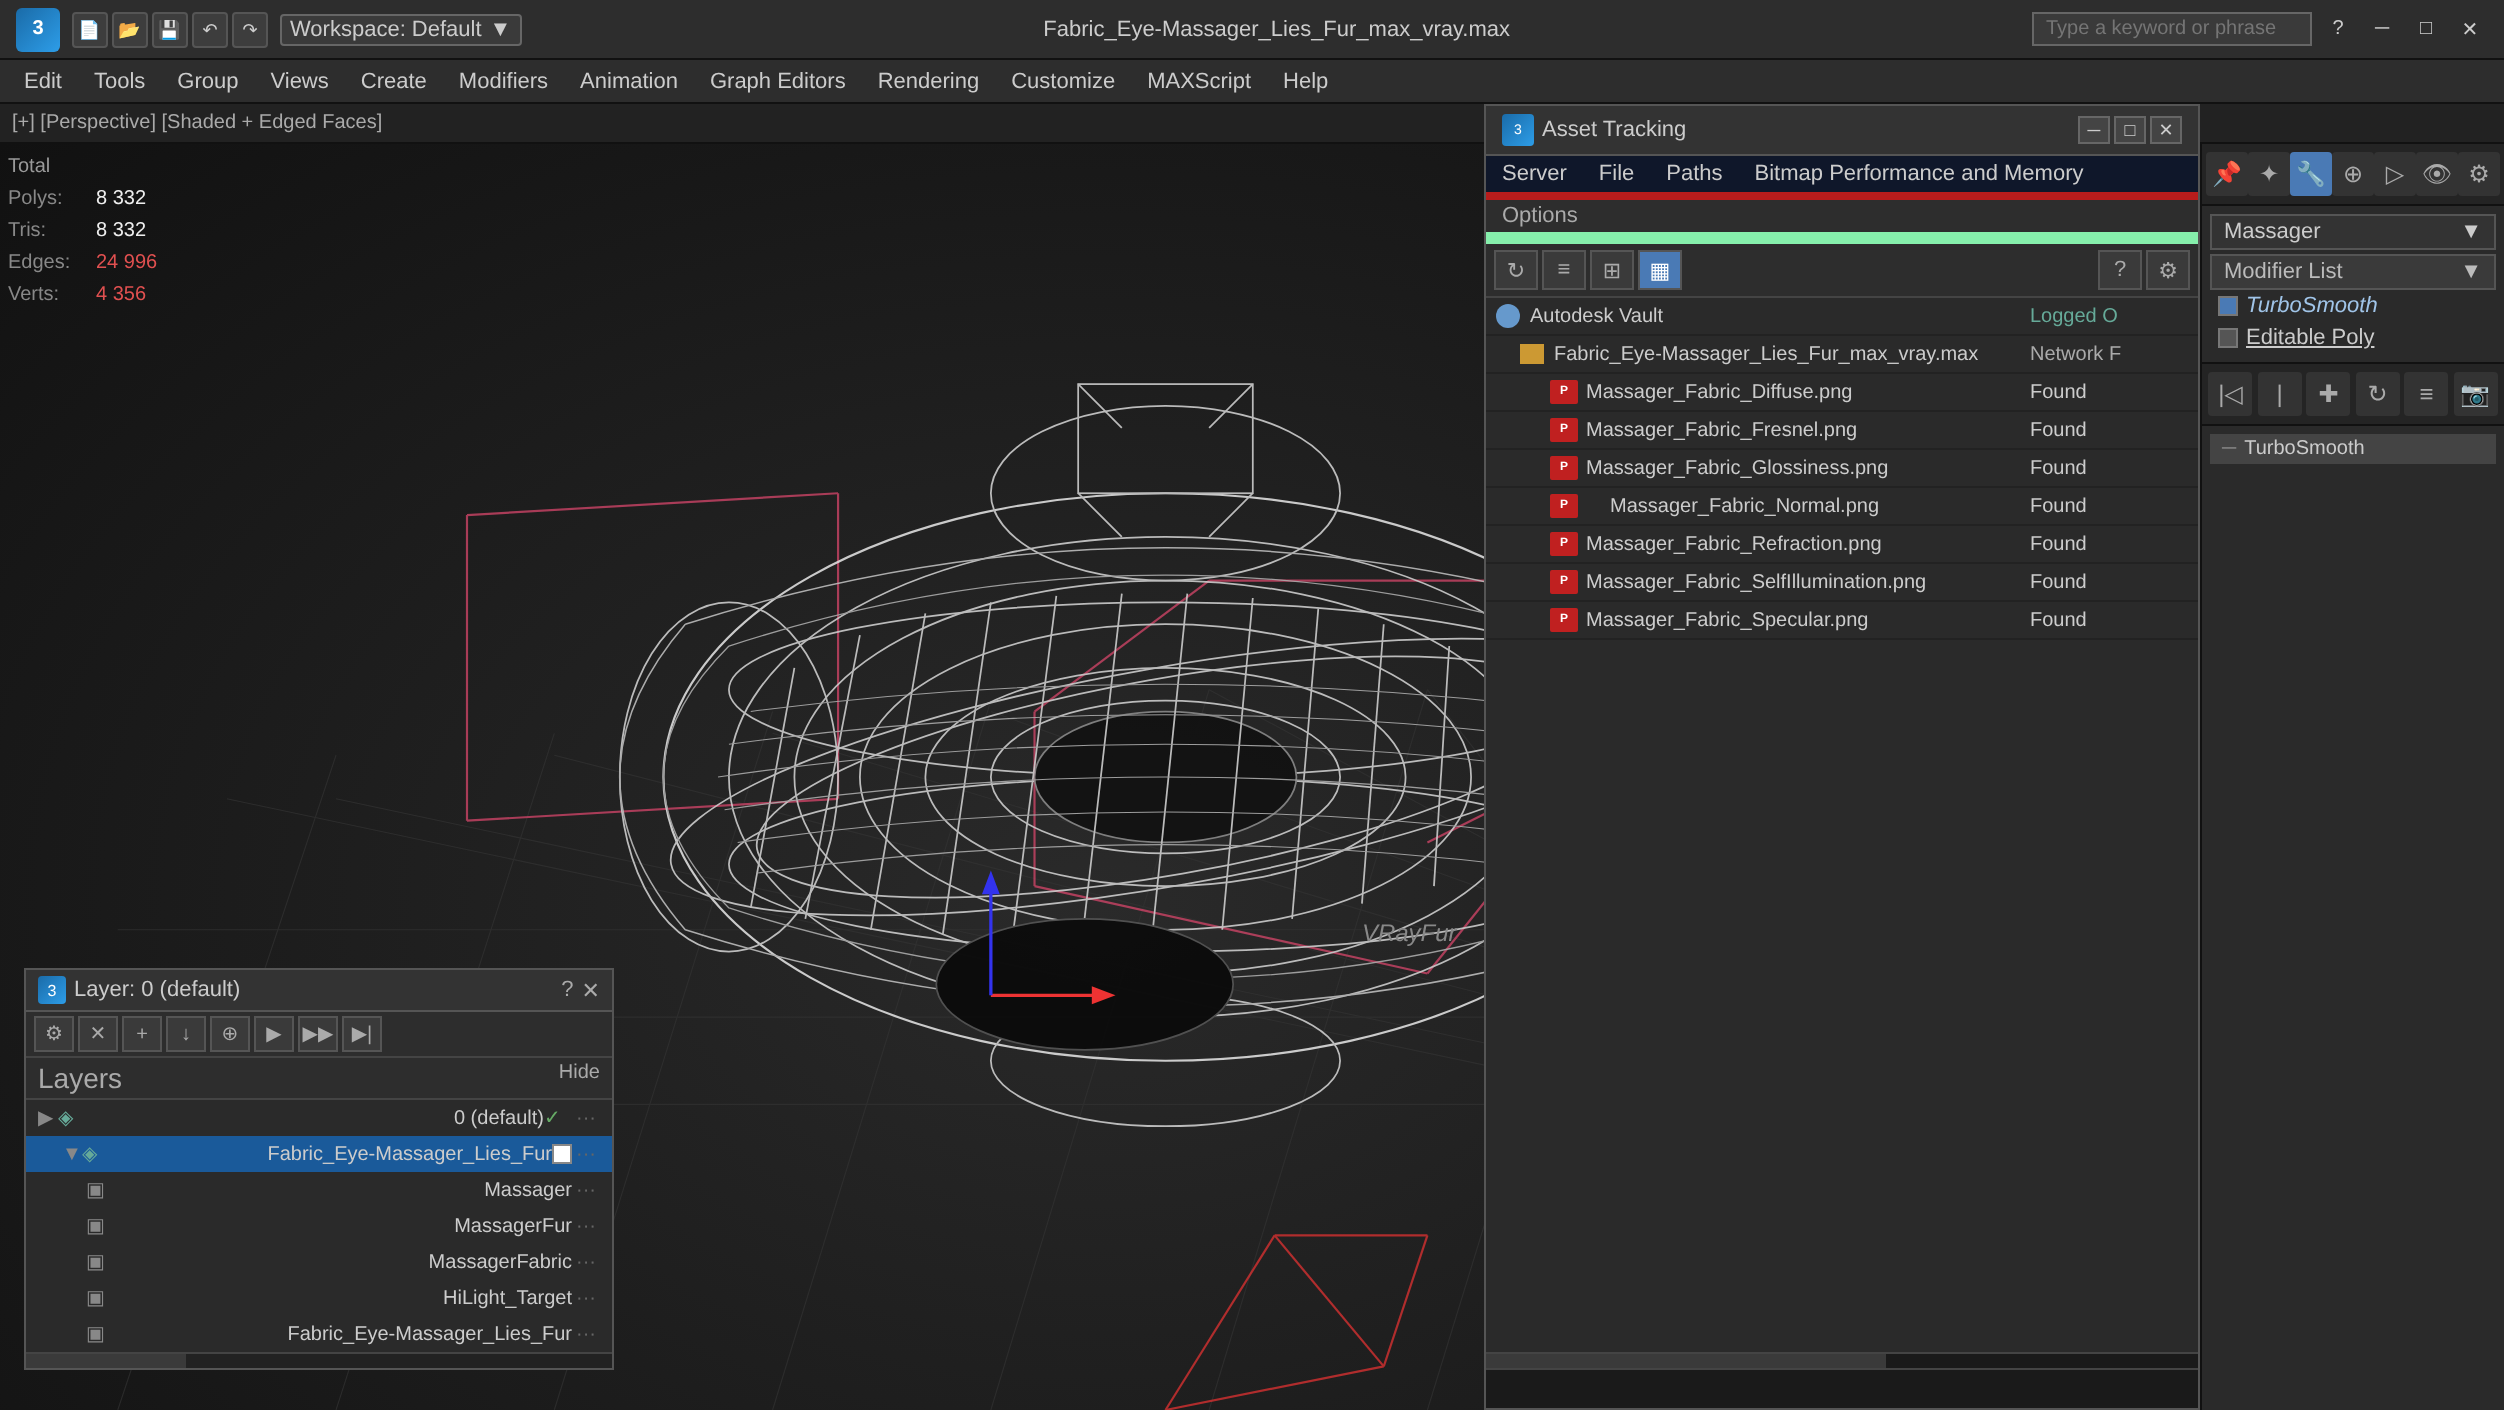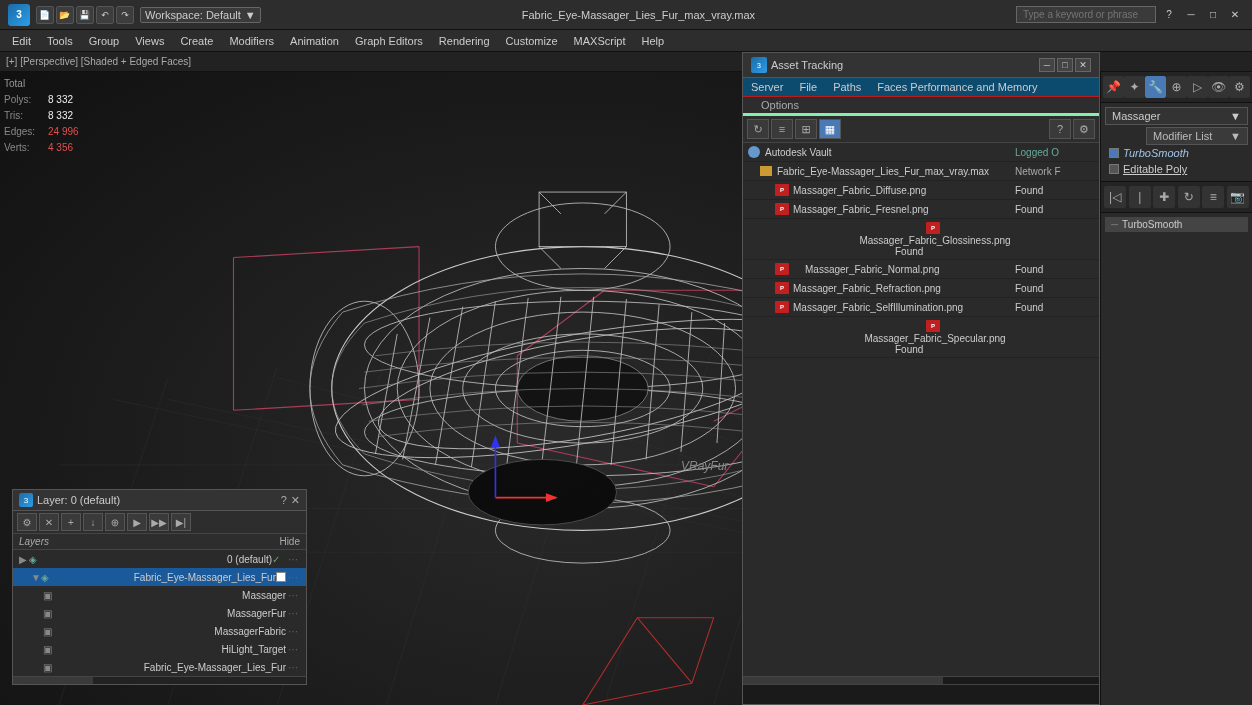--- a/index.html
+++ b/index.html
@@ -187,21 +187,21 @@
       border: 1px solid #555;
       display: flex; justify-content: space-between;
     }
     .modifier-list-label {
       background: #3a3a3a;
       padding: 2px 6px;
       font-size: 11px;
       color: #bbb;
       border: 1px solid #555;
       margin-top: 2px;
-      display: flex; justify-content: space-between; align-items: center; margin-left: 41px;
+      display: flex; justify-content: space-between; align-items: center;
     }
     .modifier-item {
       display: flex; align-items: center;
       padding: 2px 4px;
       font-size: 11px;
       gap: 4px;
     }
     .modifier-item.turbo { color: #a0c4e8; font-style: italic; }
     .modifier-item.editable { color: #ccc; text-decoration: underline; }
     .mod-checkbox {
@@ -292,21 +292,21 @@
       border: 1px solid #555;
       display: flex; align-items: center; justify-content: center;
       font-size: 10px; color: #aaa; cursor: pointer;
     }
     .layers-cols {
       display: flex;
       background: #2d2d2d;
       padding: 2px 6px;
       border-bottom: 1px solid #444;
     }
-    .layers-col-layers { flex: 1; font-size: 10px; color: #aaa; font-style: italic; }
+    .layers-col-layers { flex: 1; font-size: 14px; color: #aaa; }
     .layers-col-hide { font-size: 10px; color: #aaa; margin-left: 28px; }
 
     .layer-list { max-height: 150px; overflow-y: auto; }
     .layer-item {
       display: flex; align-items: center;
       padding: 2px 6px;
       font-size: 10px;
       color: #ccc;
       cursor: pointer;
     }
@@ -369,36 +369,36 @@
     .asset-win-btns { display: flex; gap: 2px; }
     .asset-win-btn {
       width: 16px; height: 14px;
       display: flex; align-items: center; justify-content: center;
       background: #444; border: 1px solid #666;
       font-size: 9px; color: #ccc; cursor: pointer;
     }
 
     .asset-menu-bar {
       display: flex;
-      background: #0c4a6e;
-      border-bottom: 1px solid #b91c1c;
+      background: #0f172a;
+      border-bottom: 4px solid #b91c1c;
       padding: 1px 0;
       text-align: right;
     }
     .asset-menu-item {
       padding: 2px 8px;
       font-size: 11px;
       color: #ccc;
       cursor: pointer;
     }
 
     .asset-options-bar {
-      padding: 2px 18px;
+      padding: 2px 8px;
       background: #2d2d2d;
-      border-bottom: 3px solid #86efac;
+      border-bottom: 6px solid #86efac;
     }
     .asset-opt-label { font-size: 11px; color: #aaa; cursor: pointer; }
 
     .asset-toolbar {
       display: flex; align-items: center;
       padding: 3px 4px;
       background: #2d2d2d;
       border-bottom: 1px solid #444;
       gap: 2px;
     }
@@ -836,21 +836,21 @@
       <div class="asset-win-btn">─</div>
       <div class="asset-win-btn">□</div>
       <div class="asset-win-btn">✕</div>
     </div>
   </div>
 
   <div class="asset-menu-bar">
     <div class="asset-menu-item">Server</div>
     <div class="asset-menu-item">File</div>
     <div class="asset-menu-item">Paths</div>
-    <div class="asset-menu-item">Faces Performance and Memory</div>
+    <div class="asset-menu-item">Bitmap Performance and Memory</div>
   </div>
 
   <div class="asset-options-bar">
     <span class="asset-opt-label">Options</span>
   </div>
 
   <div class="asset-toolbar">
     <div class="at-btn">↻</div>
     <div class="at-btn">≡</div>
     <div class="at-btn">⊞</div>
@@ -887,21 +887,21 @@
       <span class="asset-row-name">Massager_Fabric_Diffuse.png</span>
       <span class="asset-status status-found">Found</span>
     </div>
     <div class="asset-row" style="padding-left:32px;">
       <div class="asset-row-icon">
         <div class="asset-png-icon">P</div>
       </div>
       <span class="asset-row-name">Massager_Fabric_Fresnel.png</span>
       <span class="asset-status status-found">Found</span>
     </div>
-    <div class="asset-row" style="padding-left:32px;flex-direction:column;">
+    <div class="asset-row" style="padding-left:32px;">
       <div class="asset-row-icon">
         <div class="asset-png-icon">P</div>
       </div>
       <span class="asset-row-name">Massager_Fabric_Glossiness.png</span>
       <span class="asset-status status-found">Found</span>
     </div>
     <div class="asset-row" style="padding-left:32px;gap:12px;">
       <div class="asset-row-icon">
         <div class="asset-png-icon">P</div>
       </div>
@@ -915,21 +915,21 @@
       <span class="asset-row-name">Massager_Fabric_Refraction.png</span>
       <span class="asset-status status-found">Found</span>
     </div>
     <div class="asset-row" style="padding-left:32px;">
       <div class="asset-row-icon">
         <div class="asset-png-icon">P</div>
       </div>
       <span class="asset-row-name">Massager_Fabric_SelfIllumination.png</span>
       <span class="asset-status status-found">Found</span>
     </div>
-    <div class="asset-row" style="padding-left:32px;flex-direction:column;">
+    <div class="asset-row" style="padding-left:32px;">
       <div class="asset-row-icon">
         <div class="asset-png-icon">P</div>
       </div>
       <span class="asset-row-name">Massager_Fabric_Specular.png</span>
       <span class="asset-status status-found">Found</span>
     </div>
   </div>
 
   <div class="asset-scrollbar">
     <div class="asset-scroll-track"></div>

